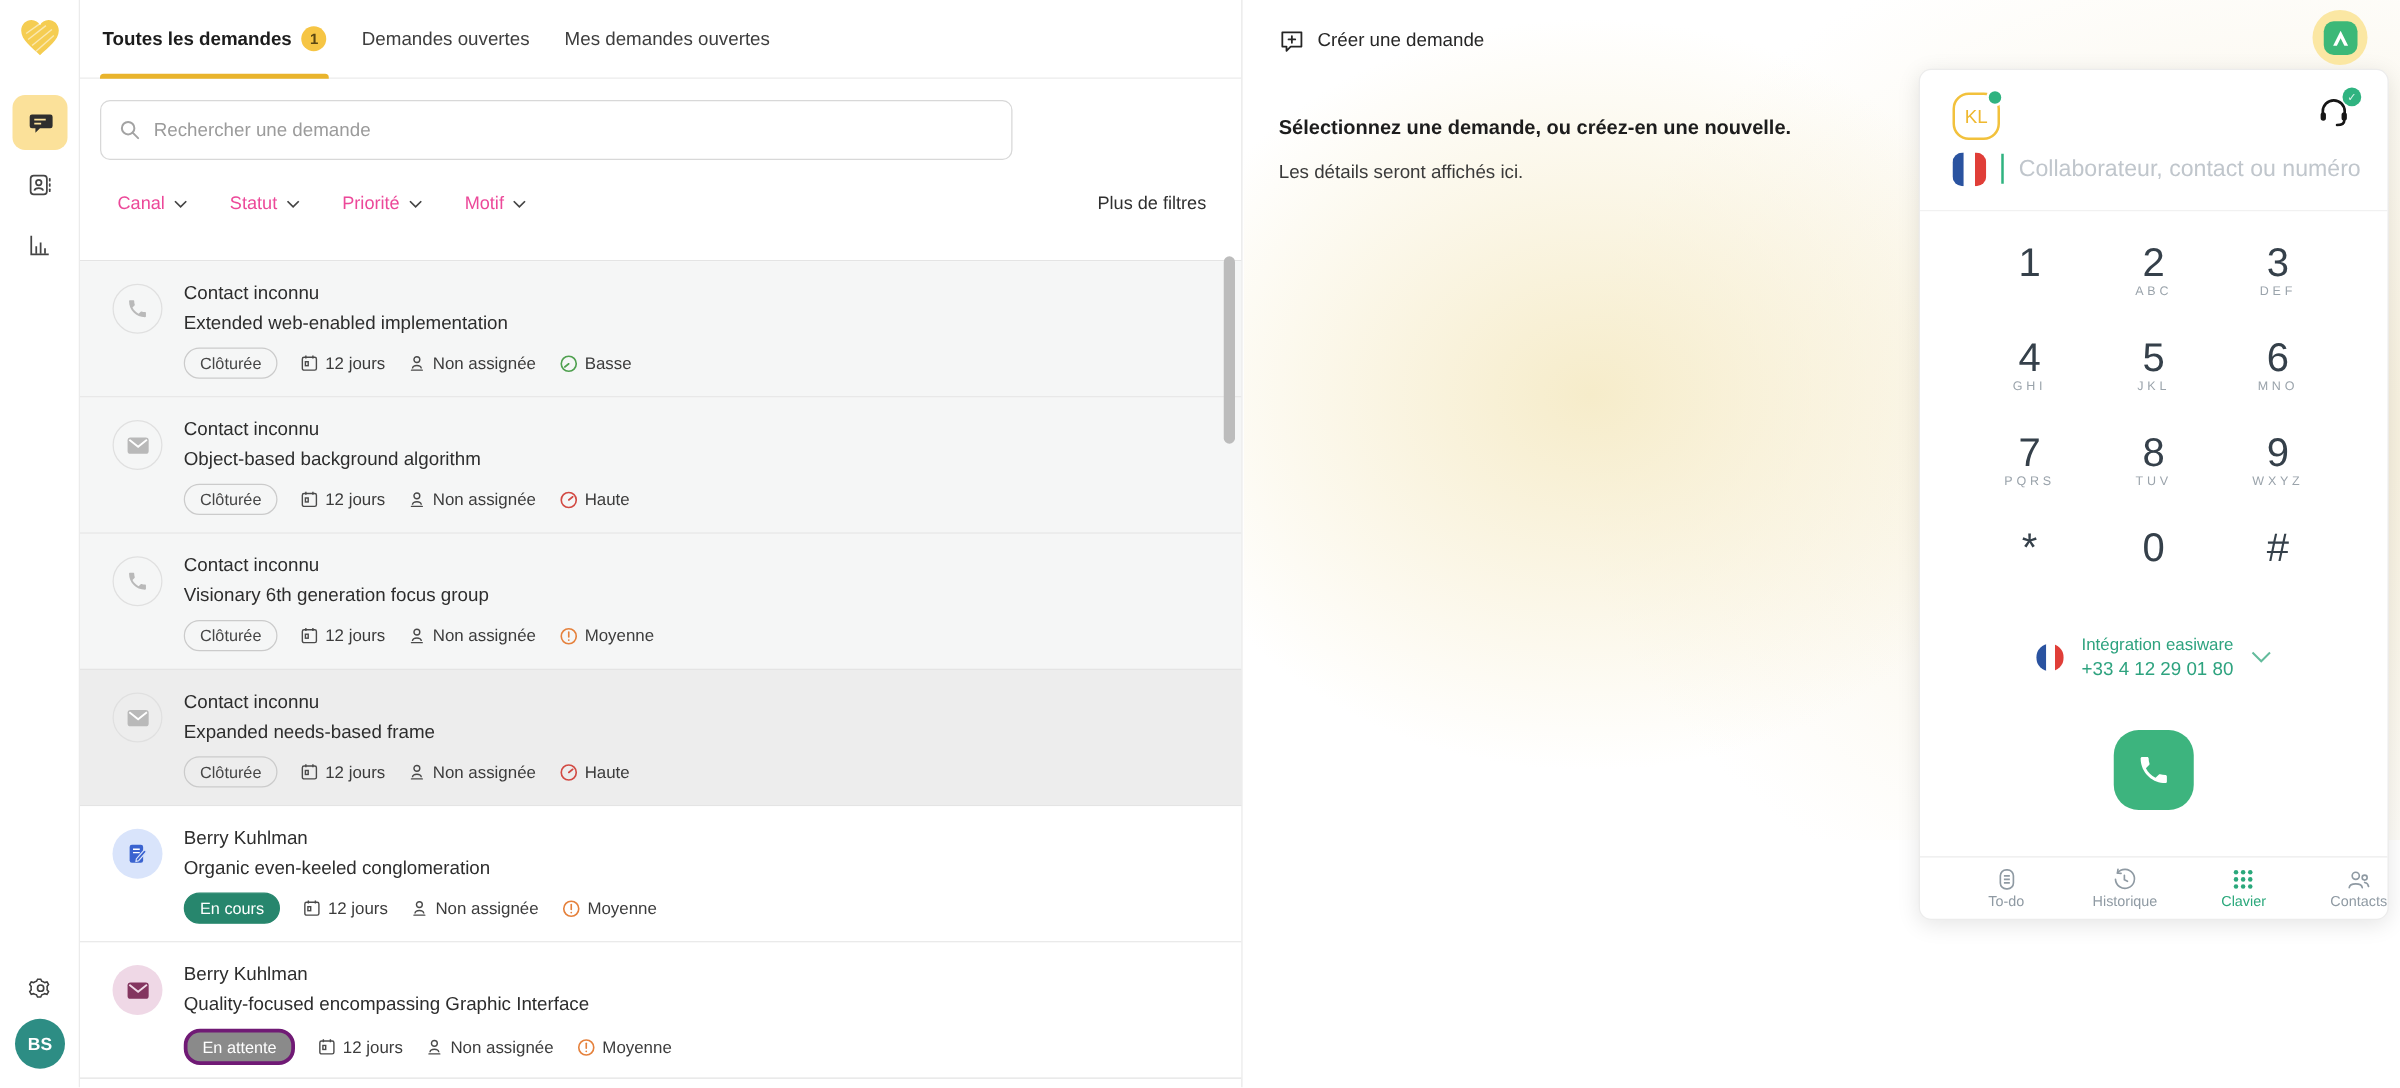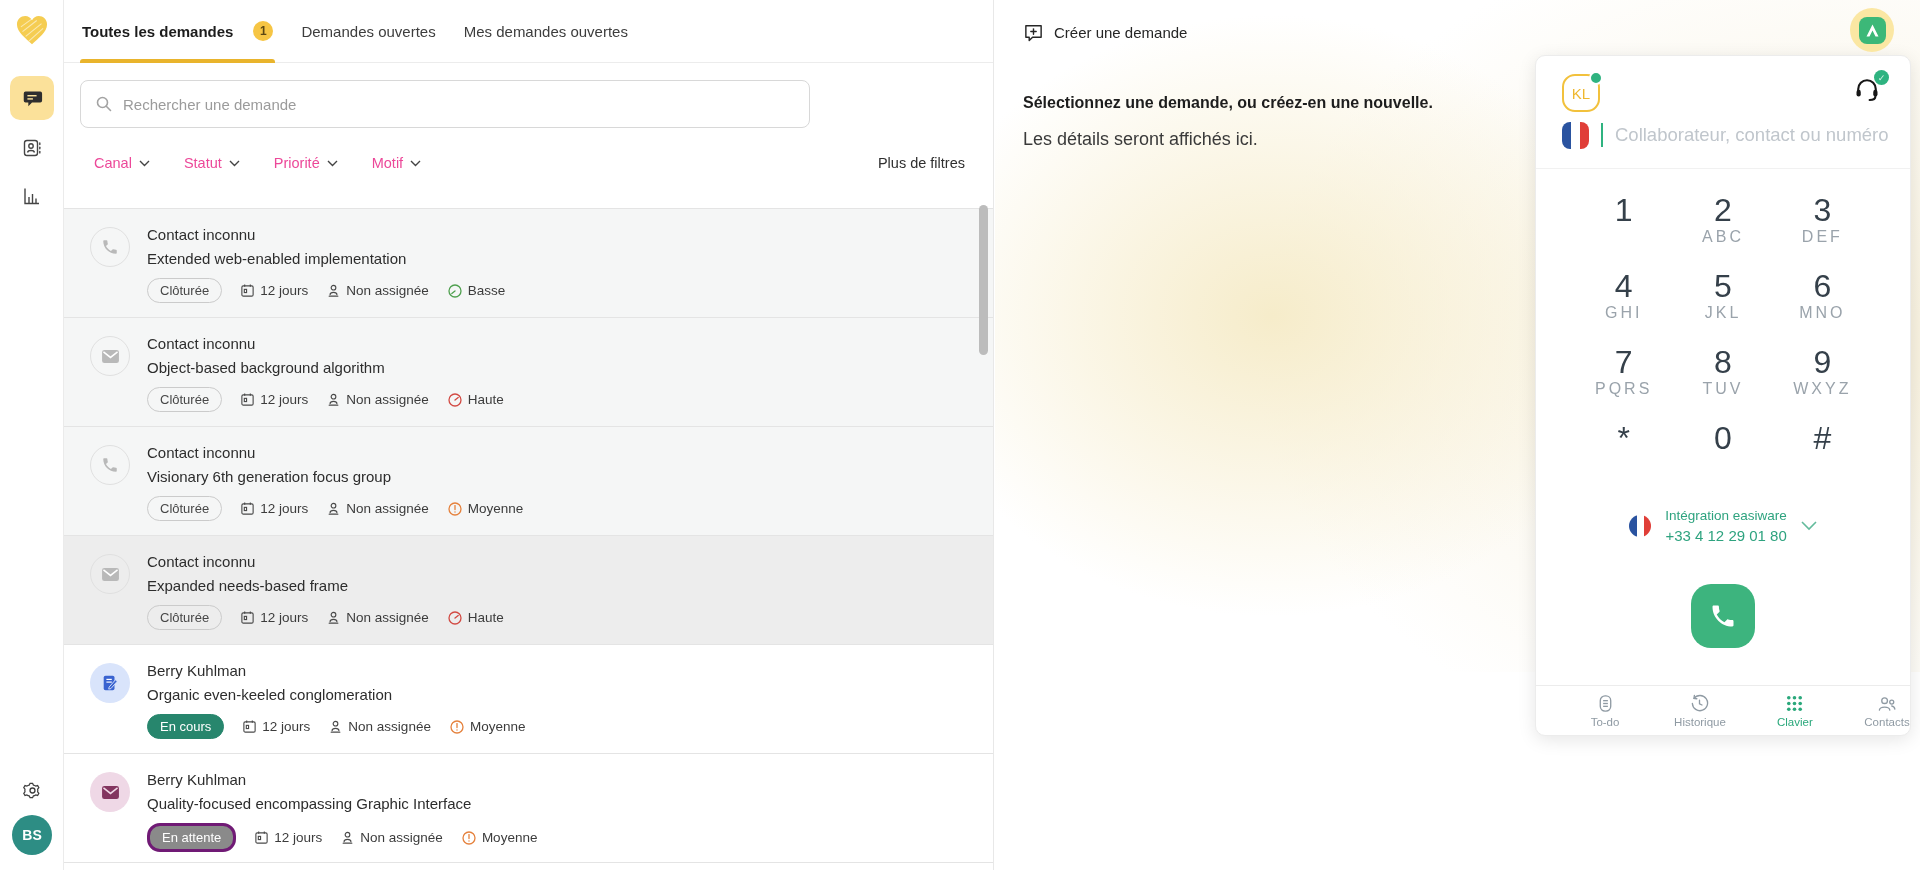--- a/index.html
+++ b/index.html
@@ -17,21 +17,21 @@
   .side-btn.small { width:36px; height:36px; left:14px; }
   .side-avatar { position:absolute; left:12px; top:815px; width:40px; height:40px; border-radius:50%;
     background:#2d8d84; color:#fff; font-size:14px; font-weight:bold;
     display:flex; align-items:center; justify-content:center; }
 
   
   .list-panel { position:absolute; left:64px; top:0; width:930px; height:870px; background:#fff;
     border-right:1px solid #e8e8e8; }
   .tabbar { position:absolute; left:0; top:0; right:0; height:63px; border-bottom:1px solid #ececec;
     display:flex; align-items:center; padding-left:16px; gap:24px; }
-  .tab { position:relative; height:63px; display:flex; align-items:center; gap:20px;
+  .tab { position:relative; height:63px; display:flex; align-items:center; gap:8px;
     font-size:15px; color:#3d3d3d; cursor:pointer; padding:0 2px; }
   .tab.active { font-weight:bold; color:#1c1c1c; }
   .tab.active::after { content:""; position:absolute; left:0; right:0; bottom:0; height:4px;
     background:#e9b42c; border-radius:3px 3px 0 0; }
   .tab-badge { min-width:20px; height:20px; border-radius:50%; background:#f6c544; color:#5b4713;
     font-size:12px; font-weight:bold; display:flex; align-items:center; justify-content:center; }
   .searchbox { position:absolute; left:16px; top:80px; width:730px; height:48px;
     border:1px solid #d8d8d8; border-radius:8px; background:#fff; display:flex; align-items:center; padding:0 14px; gap:10px; }
   .searchbox input { border:none; outline:none; flex:1; font-size:15px; color:#333;
     font-family:"Liberation Sans",sans-serif; background:transparent; }
@@ -69,21 +69,21 @@
   .detail-panel { position:absolute; left:995px; top:0; width:925px; height:672px;
     background:
       radial-gradient(520px 430px at 30% 47%, #f6ecca 0%, rgba(246,236,202,0) 70%),
       radial-gradient(760px 560px at 92% 52%, #f7f0dc 0%, rgba(247,240,220,0) 78%),
       #ffffff; }
   .create-btn { position:absolute; left:28px; top:16px; height:32px; display:flex; align-items:center; gap:10px;
     font-size:15px; color:#262626; cursor:pointer; background:transparent; border:none;
     font-family:"Liberation Sans",sans-serif; }
   .empty-state { position:absolute; left:28px; top:94px; }
   .empty-title { font-size:16px; font-weight:bold; color:#1d1d1d; }
-  .empty-sub { font-size:18px; color:#3a3a3a; margin-top:17px; }
+  .empty-sub { font-size:15px; color:#3a3a3a; margin-top:17px; }
   .top-avatar { position:absolute; right:26px; top:8px; width:44px; height:44px; border-radius:50%;
     background:#fbe7a3; display:flex; align-items:center; justify-content:center; cursor:pointer; z-index:20; }
   .top-avatar-inner { width:27px; height:27px; border-radius:8px; background:#3cb878;
     display:flex; align-items:center; justify-content:center; }
 
   
   .dialer { position:absolute; left:1535px; top:55px; width:376px; height:681px; background:#fff;
     border-radius:10px; border:1px solid #ececec; box-shadow:0 4px 18px rgba(0,0,0,0.10); z-index:10; }
   .kl-avatar { position:absolute; left:26px; top:18px; width:38px; height:38px; border:2px solid #f2c13c;
     border-radius:13px; color:#efb82f; font-size:15px; display:flex; align-items:center; justify-content:center; cursor:pointer; }
@@ -101,24 +101,24 @@
   .f-b { background:#2a53a0; } .f-w { background:#fff; } .f-r { background:#e03e38; }
   .caret { width:2px; height:24px; background:#2fb380; flex:0 0 2px; }
   .dialer-input-row input { border:none; outline:none; flex:1; font-size:18.5px; color:#444;
     font-family:"Liberation Sans",sans-serif; background:transparent; }
   .dialer-input-row input::placeholder { color:#c0c6cc; }
   .dialer-sep { position:absolute; left:0; top:112px; right:0; border-top:1px solid #f1f1f1; }
   .keypad { position:absolute; left:38px; top:122px; right:38px; display:grid;
     grid-template-columns:1fr 1fr 1fr; grid-auto-rows:76px; }
   .dial-key { display:flex; flex-direction:column; align-items:center; justify-content:center; cursor:pointer; }
   .dk-digit { font-size:32px; font-weight:300; color:#35404a; line-height:34px; }
-  .dk-letters { font-size:16px; letter-spacing:3px; color:#9aa3ab; margin-top:1px; height:12px; }
+  .dk-letters { font-size:10px; letter-spacing:3px; color:#9aa3ab; margin-top:1px; height:12px; }
   .integration { position:absolute; left:0; top:452px; width:100%; display:flex; align-items:center;
     justify-content:center; gap:14px; cursor:pointer; }
-  .integration-text { text-align:right; }
+  .integration-text { text-align:center; }
   .int-name { font-size:13.5px; color:#2ea37f; }
   .int-number { font-size:15px; color:#2ea37f; margin-top:4px; }
   .call-btn { position:absolute; left:50%; top:528px; transform:translateX(-50%); width:64px; height:64px;
     border-radius:20px; background:#3db47e; border:none; display:flex; align-items:center; justify-content:center; cursor:pointer; }
   .dialer-nav { position:absolute; left:0; bottom:0; width:100%; height:50px; border-top:1px solid #ececec;
     display:flex; }
   .dnav-item { flex:1; display:flex; flex-direction:column; align-items:center; justify-content:center;
     gap:3px; cursor:pointer; color:#8f9aa3; font-size:11.5px;padding-left:46px; }
   .dnav-item.active { color:#2aa87b; }
 

